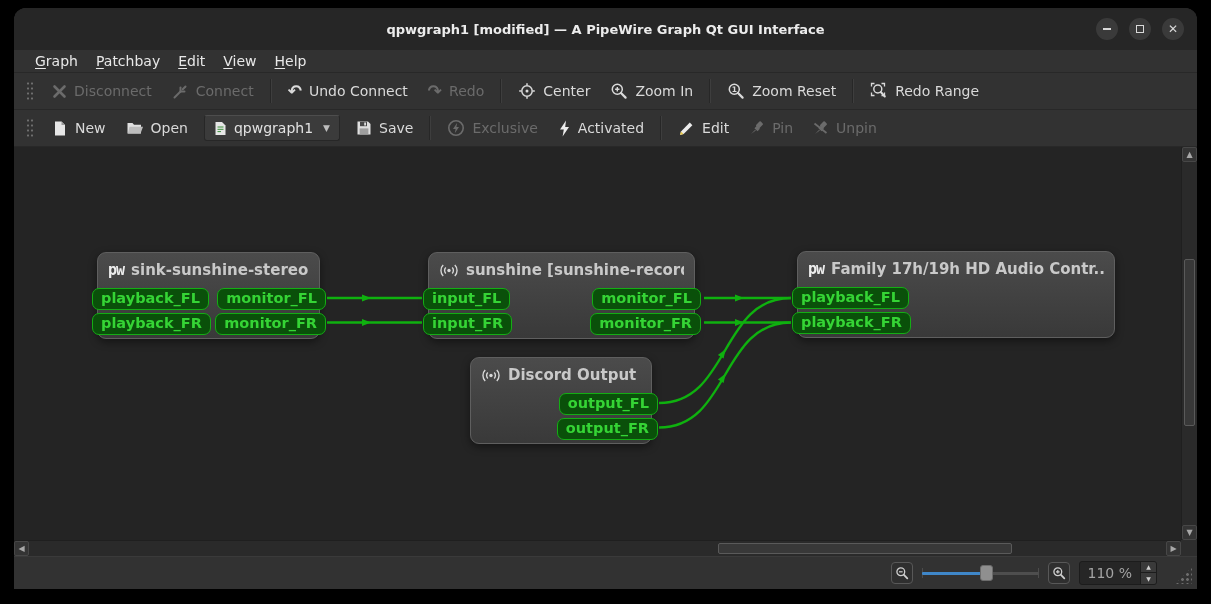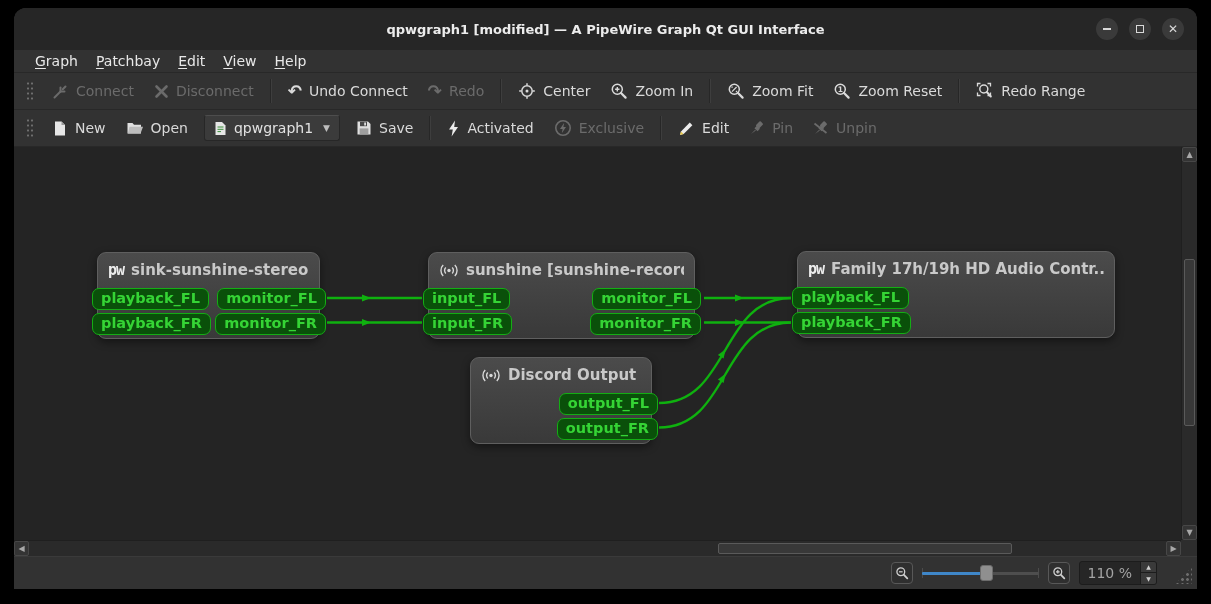--- a/index.html
+++ b/index.html
@@ -97,38 +97,38 @@
       <div class="menu-item"><span class="mn">P</span><span>atchbay</span></div>
       <div class="menu-item"><span class="mn">E</span><span>dit</span></div>
       <div class="menu-item"><span class="mn">V</span><span>iew</span></div>
       <div class="menu-item"><span class="mn">H</span><span>elp</span></div>
     </div>
 
     <div class="toolbar">
       <div class="tb-handle"></div>
       <div class="tb-btn disabled">
         <span class="icon">
+          <svg width="15" height="15" viewBox="0 0 15 15" stroke="currentColor" stroke-width="2.6" stroke-linecap="round">
+              <path d="M2.5 2.5 L12.5 12.5"></path>
+              <path d="M12.5 2.5 L2.5 12.5"></path>
+            </svg>
+        </span>
+        <span>Disconnect</span>
+      </div>
+      <div class="tb-btn disabled">
+        <span class="icon">
           <svg width="17" height="17" viewBox="0 0 17 17" fill="none" stroke="currentColor" stroke-width="2" stroke-linecap="round">
               <path d="M2.5 14.5 L8.5 8.5"></path>
               <path d="M8.5 8.5 L8.5 4.5"></path>
               <path d="M8.5 8.5 L12.5 8.5"></path>
               <path d="M10.8 6.2 L13.5 3.5"></path>
             </svg>
         </span>
         <span>Connect</span>
       </div>
-      <div class="tb-btn disabled">
-        <span class="icon">
-          <svg width="15" height="15" viewBox="0 0 15 15" stroke="currentColor" stroke-width="2.6" stroke-linecap="round">
-              <path d="M2.5 2.5 L12.5 12.5"></path>
-              <path d="M12.5 2.5 L2.5 12.5"></path>
-            </svg>
-        </span>
-        <span>Disconnect</span>
-      </div>
       <div class="tb-sep"></div>
       <div class="tb-btn">
         <span class="icon uni-icon">↶</span>
         <span>Undo Connect</span>
       </div>
       <div class="tb-btn disabled">
         <span class="icon uni-icon">↷</span>
         <span>Redo</span>
       </div>
       <div class="tb-sep"></div>
@@ -146,30 +146,20 @@
         <span class="icon">
           <svg width="18" height="18" viewBox="0 0 18 18" fill="none" stroke="currentColor">
               <circle cx="7.3" cy="7.3" r="5" stroke-width="1.5"></circle>
               <path d="M11 11 L15.6 15.6" stroke-width="2.2" stroke-linecap="round"></path>
               <path d="M7.3 5.1 V9.5 M5.1 7.3 H9.5" stroke-width="1.4"></path>
             </svg>
         </span>
         <span>Zoom In</span>
       </div>
       <div class="tb-sep"></div>
-      <div class="tb-btn">
-        <span class="icon">
-          <svg width="18" height="18" viewBox="0 0 18 18" fill="none" stroke="currentColor">
-              <circle cx="7.3" cy="7.3" r="5" stroke-width="1.5"></circle>
-              <path d="M11 11 L15.6 15.6" stroke-width="2.2" stroke-linecap="round"></path>
-              <path d="M5 9.6 L9.6 5 M5 5.8 V5 H5.8 M8.8 9.6 H9.6 V8.8" stroke-width="1.2"></path>
-            </svg>
-        </span>
-        <span>Zoom Fit</span>
-      </div>
       <div class="tb-btn">
         <span class="icon">
           <svg width="18" height="18" viewBox="0 0 18 18" fill="none" stroke="currentColor">
               <circle cx="7.3" cy="7.3" r="5" stroke-width="1.5"></circle>
               <path d="M11 11 L15.6 15.6" stroke-width="2.2" stroke-linecap="round"></path>
               <text x="7.3" y="10" text-anchor="middle" font-size="7.5" font-weight="bold" fill="currentColor" stroke="none">1</text>
             </svg>
         </span>
         <span>Zoom Reset</span>
       </div>
@@ -221,36 +211,36 @@
           <svg width="16" height="16" viewBox="0 0 16 16">
               <path d="M1.5 1.5 H12 L14.5 4 V14.5 H1.5 Z" fill="#e0e0e0"></path>
               <rect x="4" y="1.8" width="7" height="4.4" fill="#4a4a4a"></rect>
               <rect x="8.2" y="2.5" width="1.8" height="3" fill="#e0e0e0"></rect>
               <rect x="3.6" y="8.4" width="8.8" height="6" fill="#9e9e9e"></rect>
             </svg>
         </span>
         <span>Save</span>
       </div>
       <div class="tb-sep"></div>
-      <div class="tb-btn">
-        <span class="icon">
-          <svg width="13" height="17" viewBox="0 0 13 17">
-              <polygon points="8,0.5 2,9.5 5.8,9.5 4.6,16.5 11,7 7.2,7" fill="#ececec"></polygon>
-            </svg>
-        </span>
-        <span>Activated</span>
-      </div>
       <div class="tb-btn disabled">
         <span class="icon">
           <svg width="18" height="18" viewBox="0 0 18 18" fill="none">
               <circle cx="9" cy="9" r="7.2" stroke="currentColor" stroke-width="1.6"></circle>
               <polygon points="10.2,3.8 6,10 8.6,10 7.8,14.2 12,8 9.4,8" fill="currentColor"></polygon>
             </svg>
         </span>
         <span>Exclusive</span>
+      </div>
+      <div class="tb-btn">
+        <span class="icon">
+          <svg width="13" height="17" viewBox="0 0 13 17">
+              <polygon points="8,0.5 2,9.5 5.8,9.5 4.6,16.5 11,7 7.2,7" fill="#ececec"></polygon>
+            </svg>
+        </span>
+        <span>Activated</span>
       </div>
       <div class="tb-sep"></div>
       <div class="tb-btn">
         <span class="icon">
           <svg width="17" height="17" viewBox="0 0 17 17">
               <path d="M2 15 L3 11.4 L11.8 2.6 L14.4 5.2 L5.6 14 Z" fill="#ececec"></path>
               <path d="M2 15 L3 11.4 L5.6 14 Z" fill="#e8c84a"></path>
             </svg>
         </span>
         <span>Edit</span>

